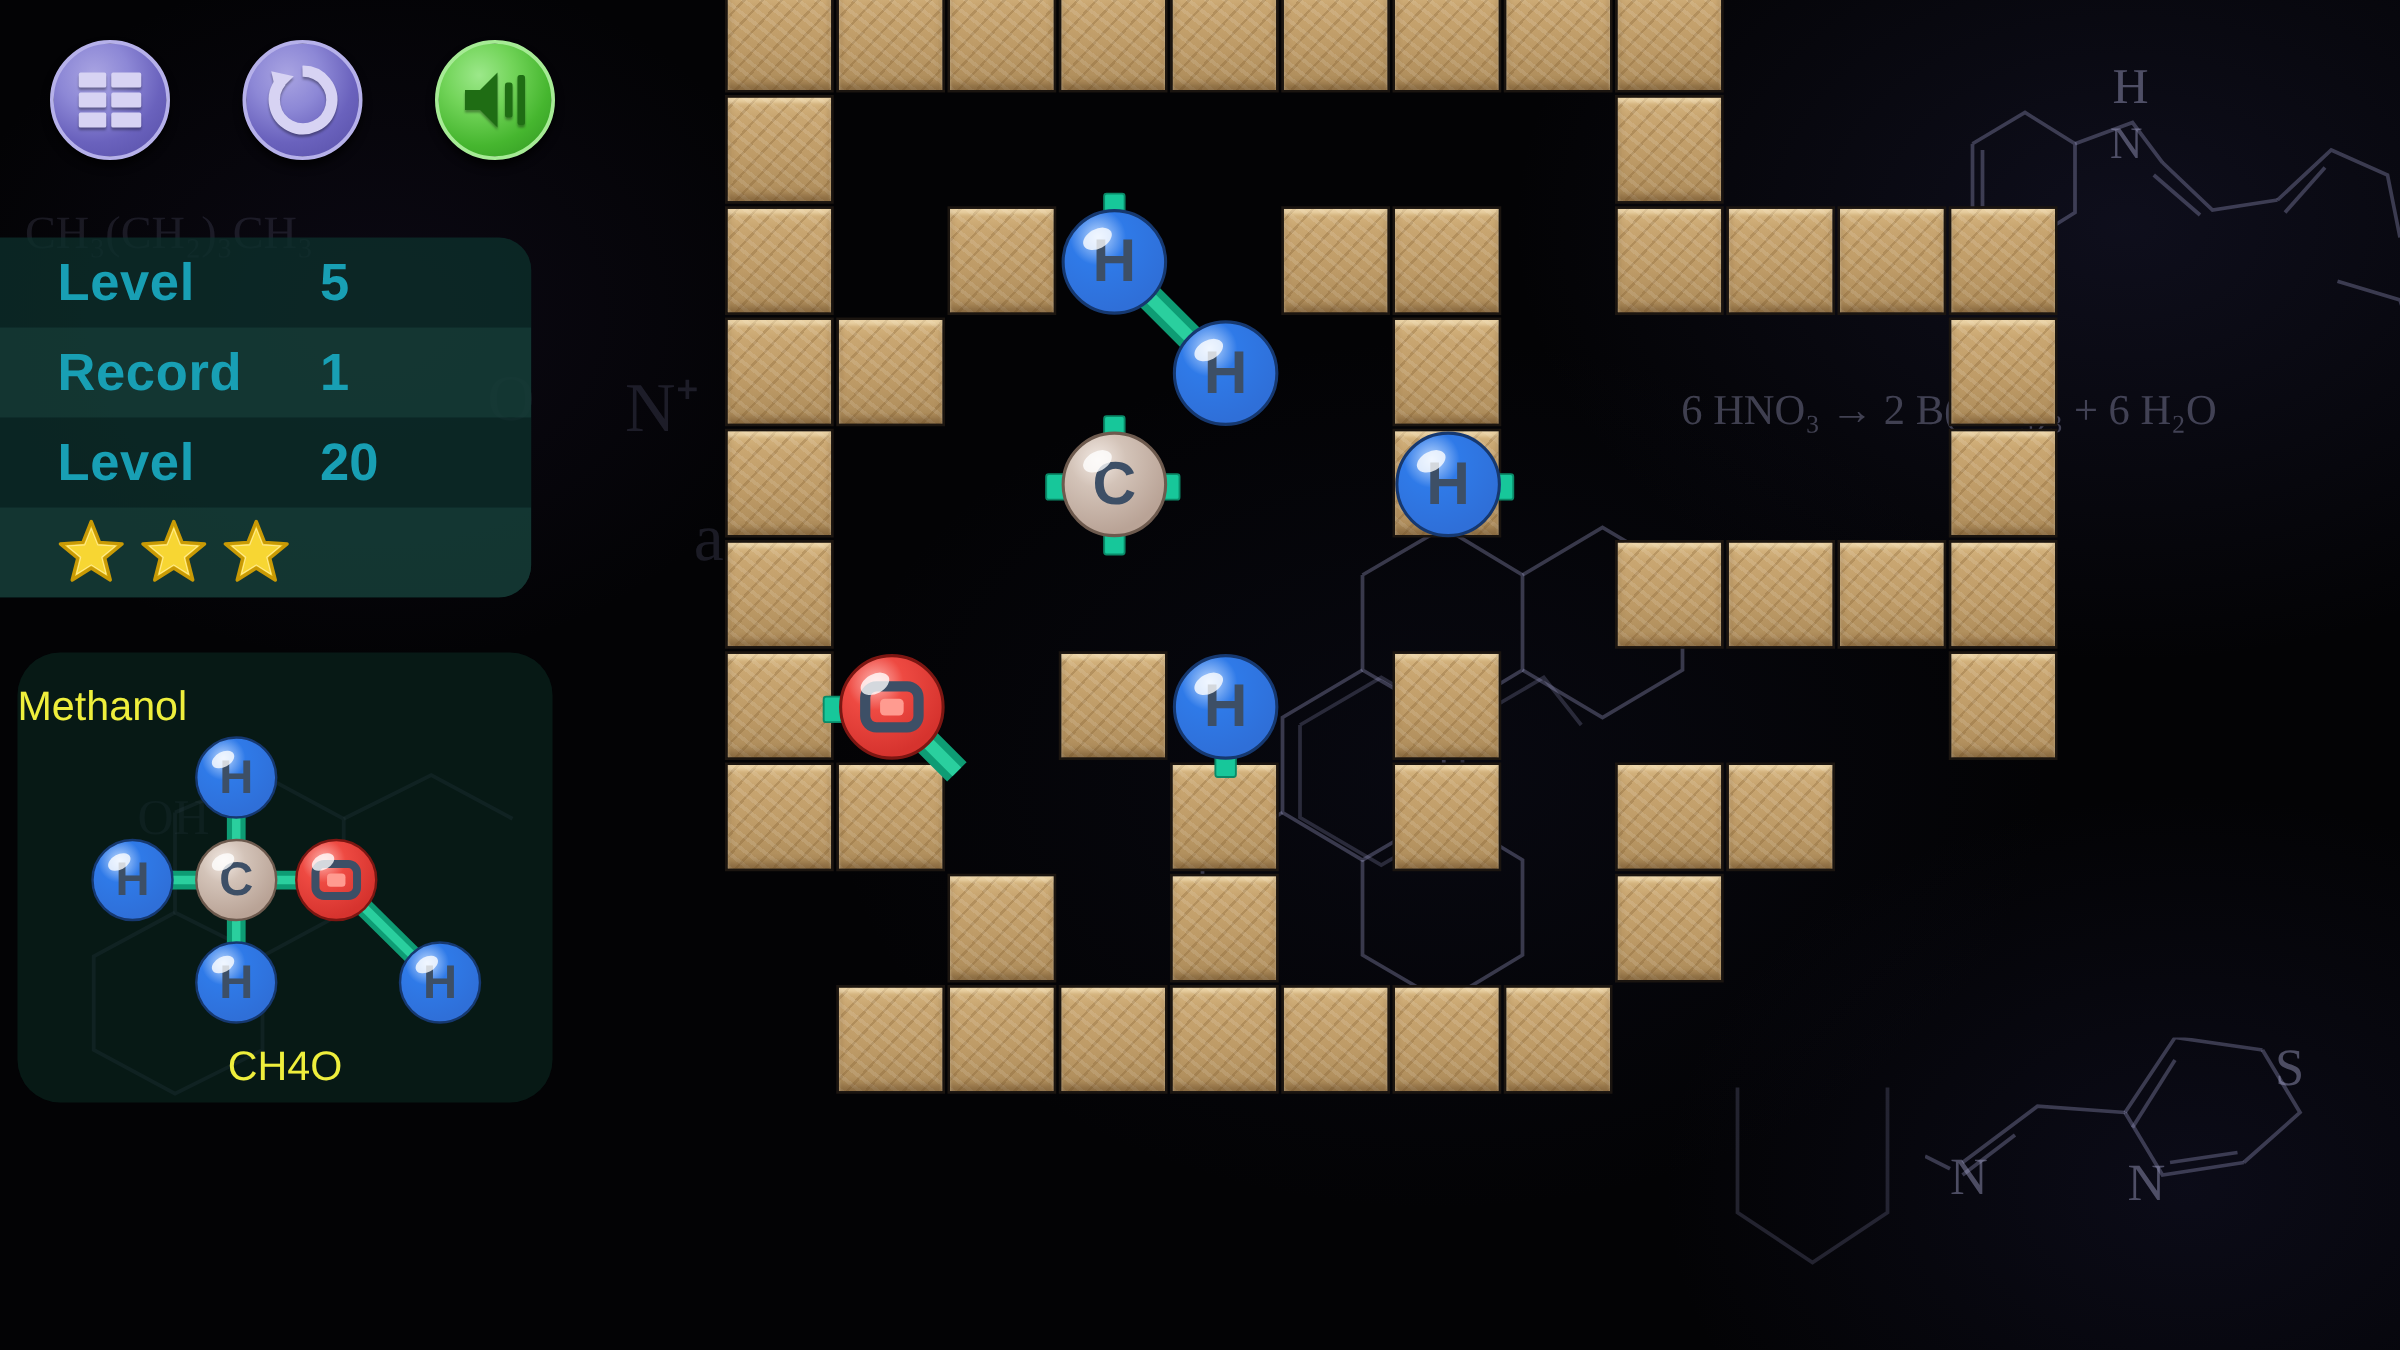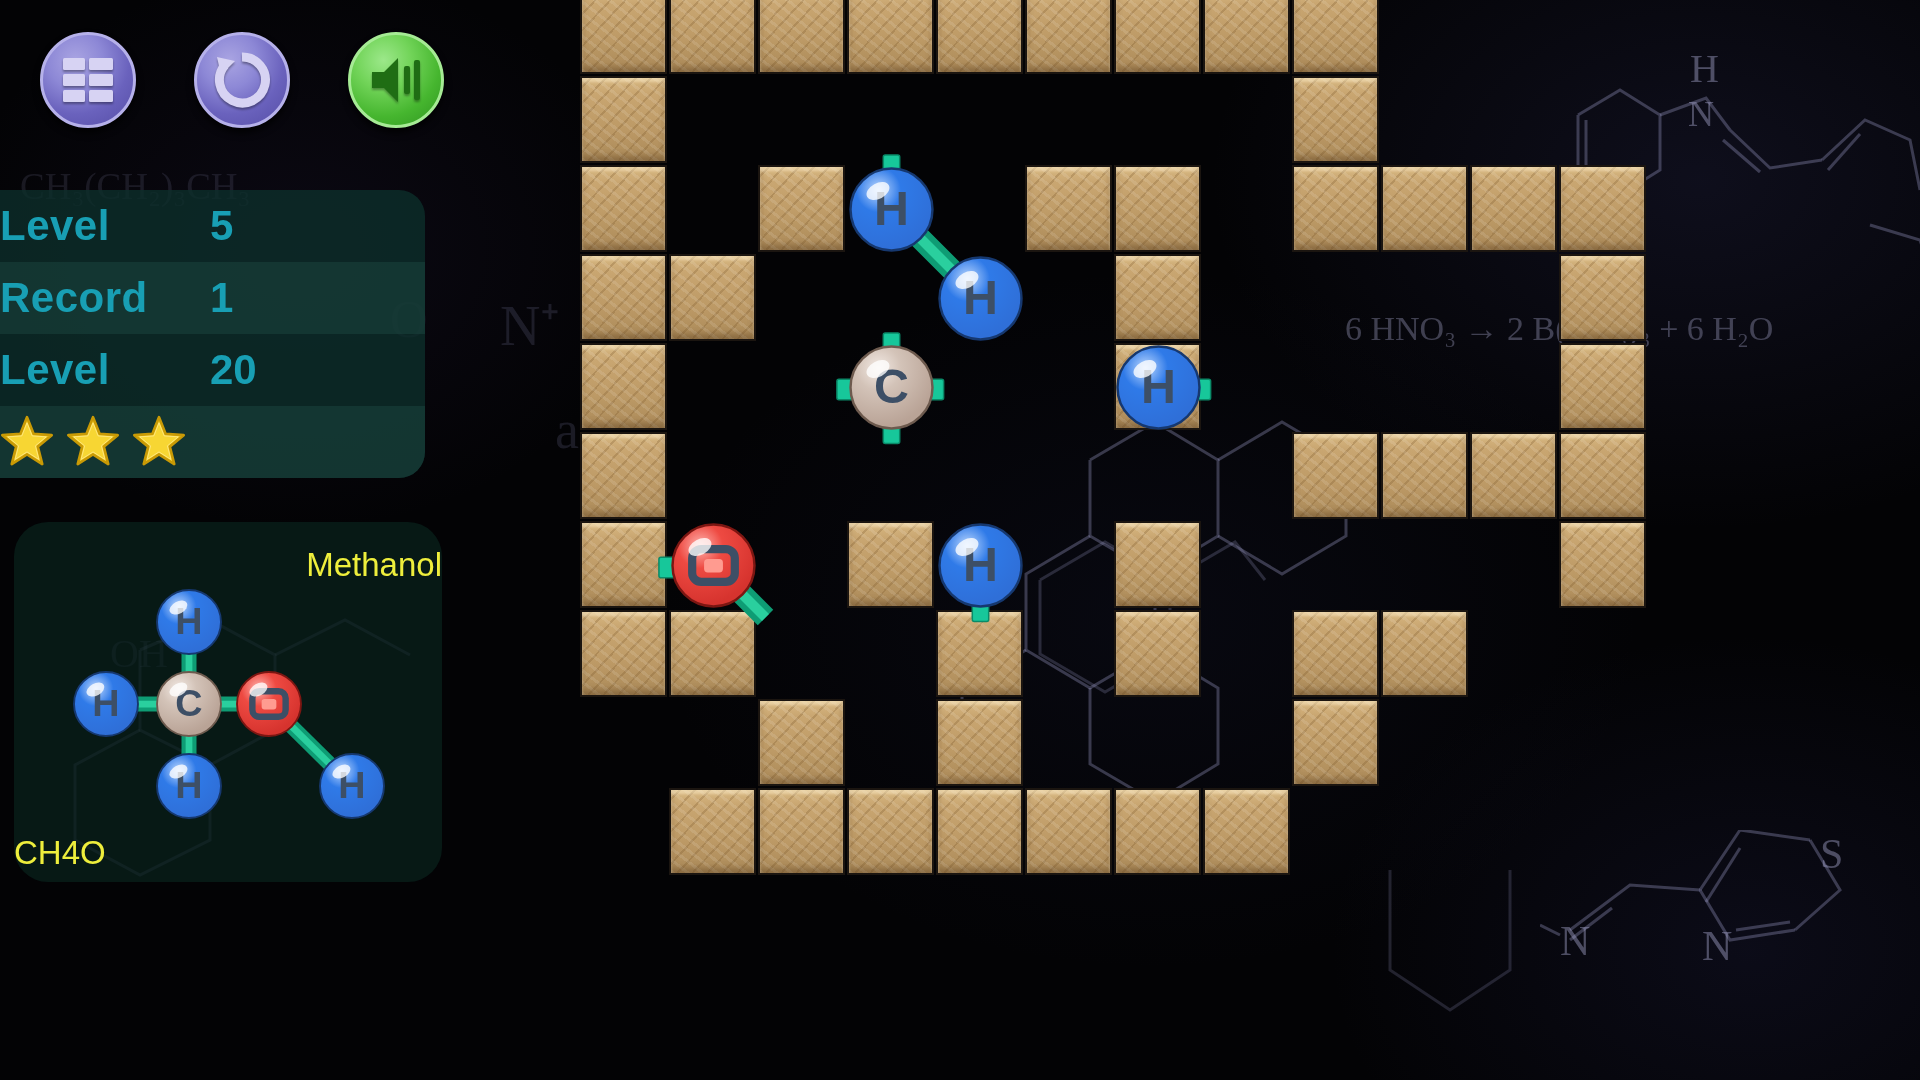--- a/index.html
+++ b/index.html
@@ -63,45 +63,46 @@
   
   .stats {
     position: absolute; left: 0px; top: 190px;
     width: 425px;
     border-top-right-radius: 26px; border-bottom-right-radius: 26px;
     overflow: hidden;
     background: rgba(12,46,42,0.80);
   }
   .srow {
     height: 72px; display:flex; align-items:center;
+    padding-left: 46px;
   }
   .srow.alt { background: rgba(28,68,62,0.55); }
   .slabel {
     color: #189fb4; font-size: 42px; font-weight: bold;
     width: 210px; letter-spacing: 0.5px;
   }
   .svalue { color: #189fb4; font-size: 42px; font-weight: bold; }
   .stars { display:flex; gap: 12px; align-items:center; }
   .star { width: 54px; height: 54px; }
 
   
   .target {
     position: absolute; left: 14px; top: 522px;
     width: 428px; height: 360px;
     border-radius: 34px;
     background: rgba(9,36,30,0.66);
     overflow: hidden;
   }
   .target-name {
     position:absolute; left:0; right:0; top: 24px;
-    text-align:right; color: #eeee3c; font-size: 33px;
+    text-align:left; color: #eeee3c; font-size: 33px;
   }
   .target-formula {
     position:absolute; left:0; right:0; bottom: 10px;
-    text-align:left; color: #eeee3c; font-size: 33px;
+    text-align:center; color: #eeee3c; font-size: 33px;
   }
   .mini-wrap { position:absolute; left:0; top:0; width:100%; height:100%; }
 
   
   .board { position: absolute; left: 580px; top: -13px; width: 1340px; height: 1093px; }
   .tile {
     position: absolute;
     background:
       repeating-linear-gradient(38deg, rgba(255,255,255,0.10) 0 3px, rgba(0,0,0,0.0) 3px 9px),
       repeating-linear-gradient(-47deg, rgba(120,85,40,0.26) 0 2px, rgba(0,0,0,0) 2px 11px),

